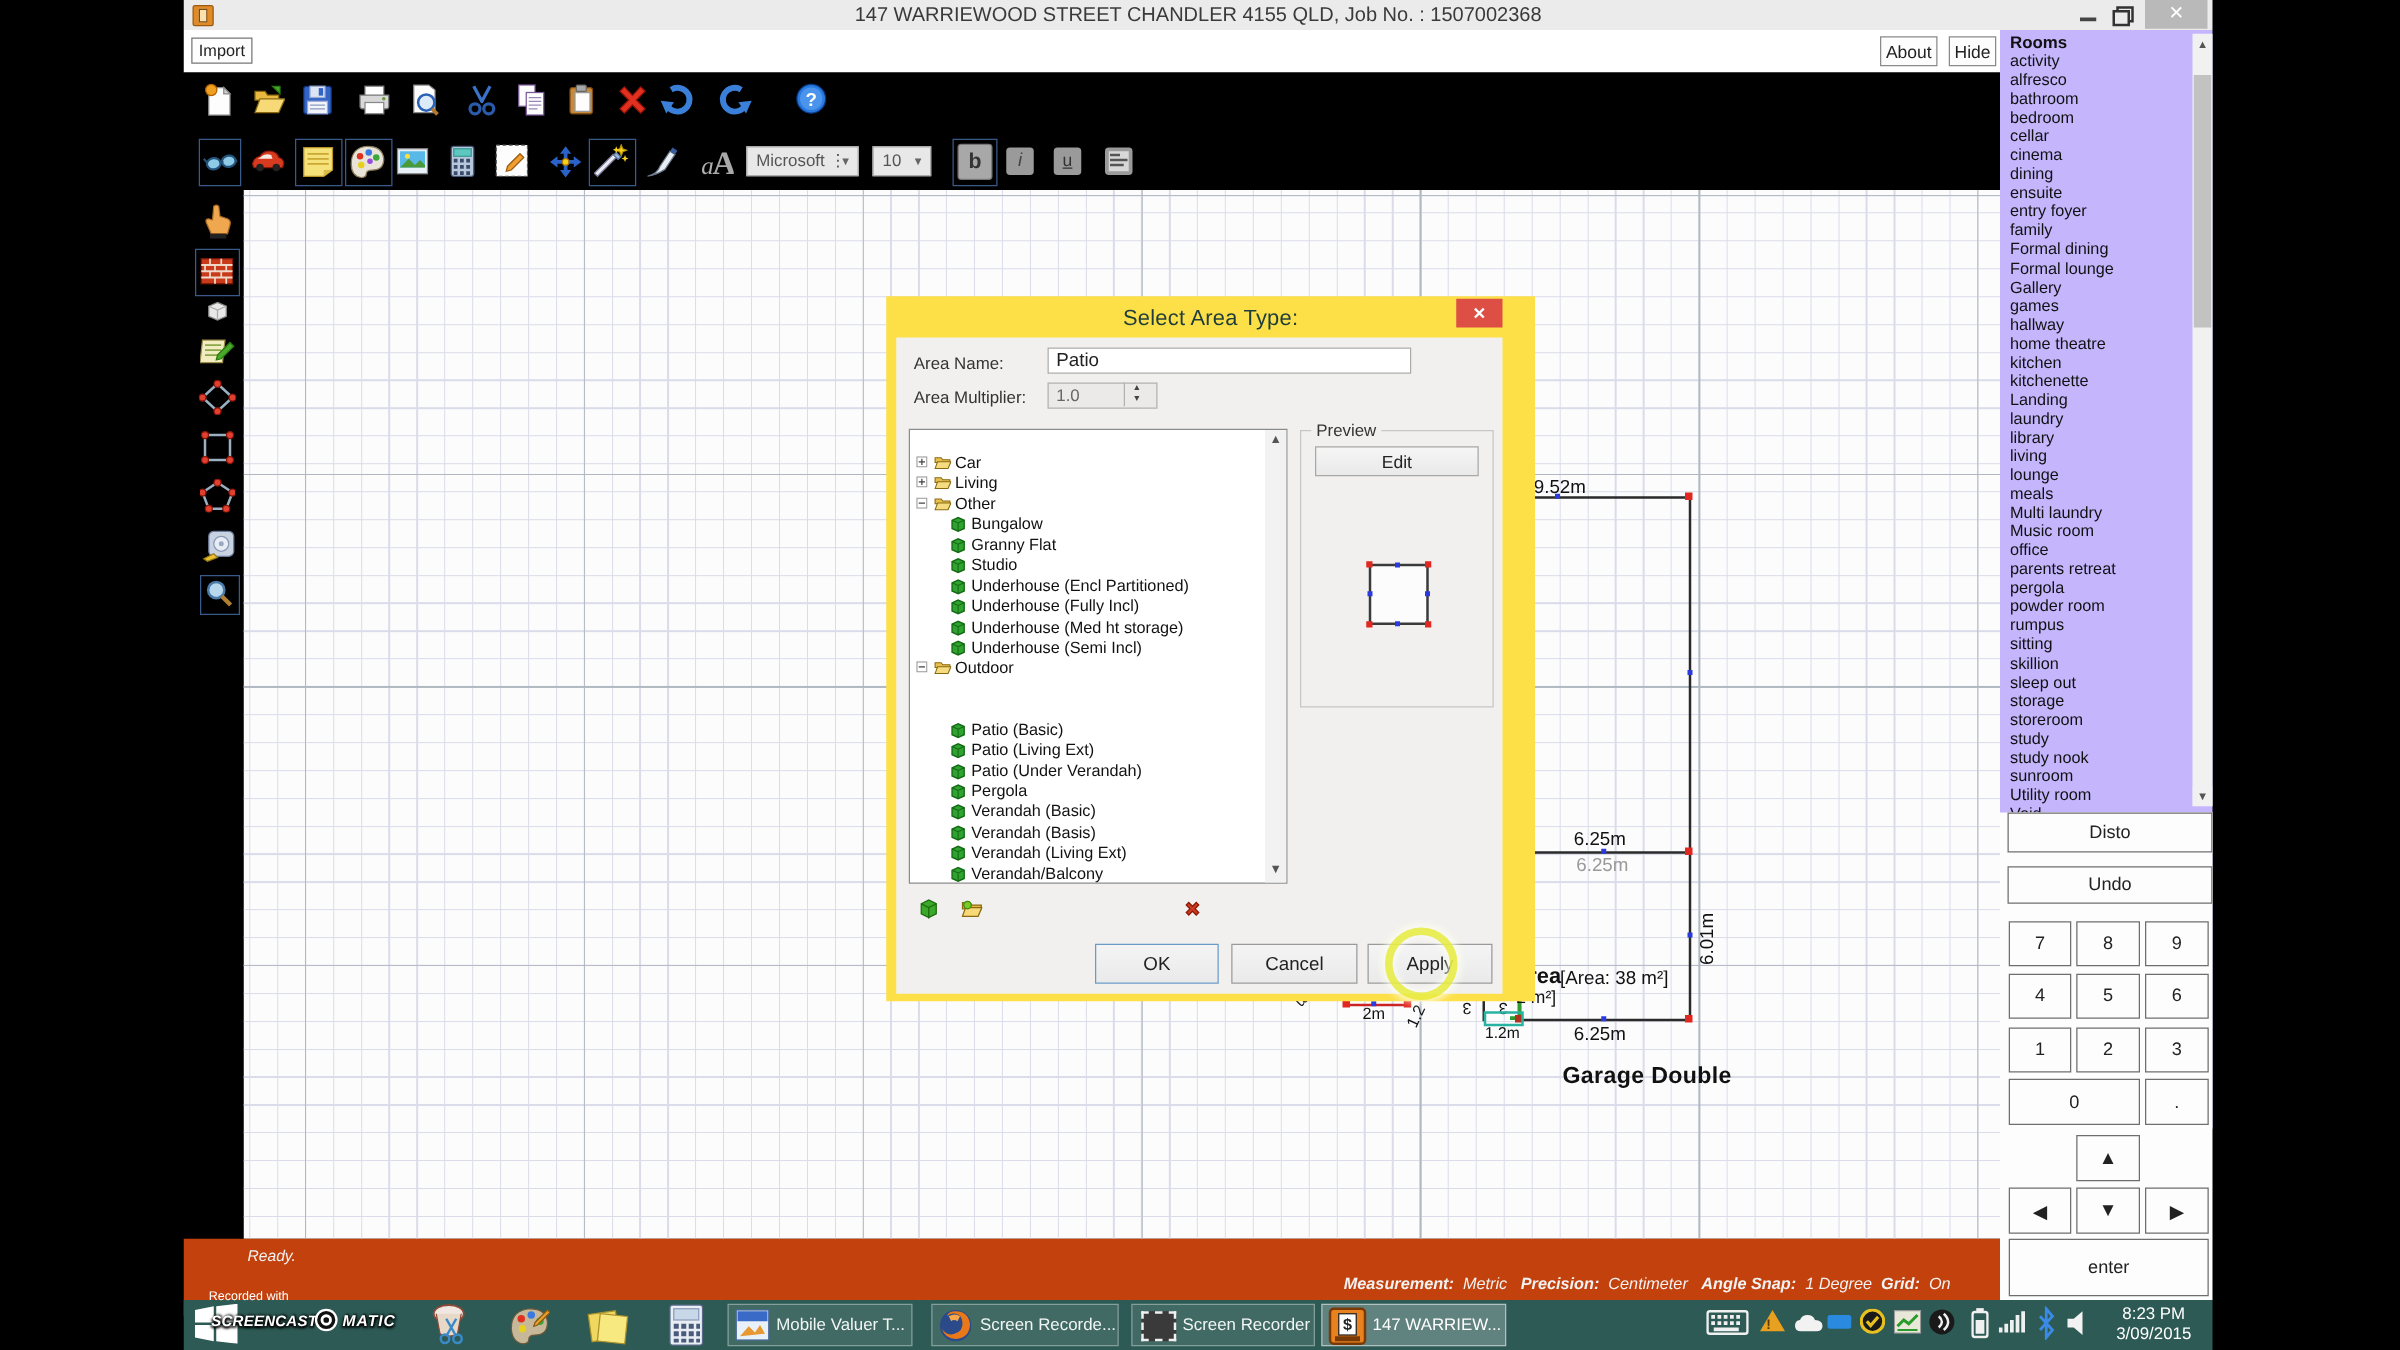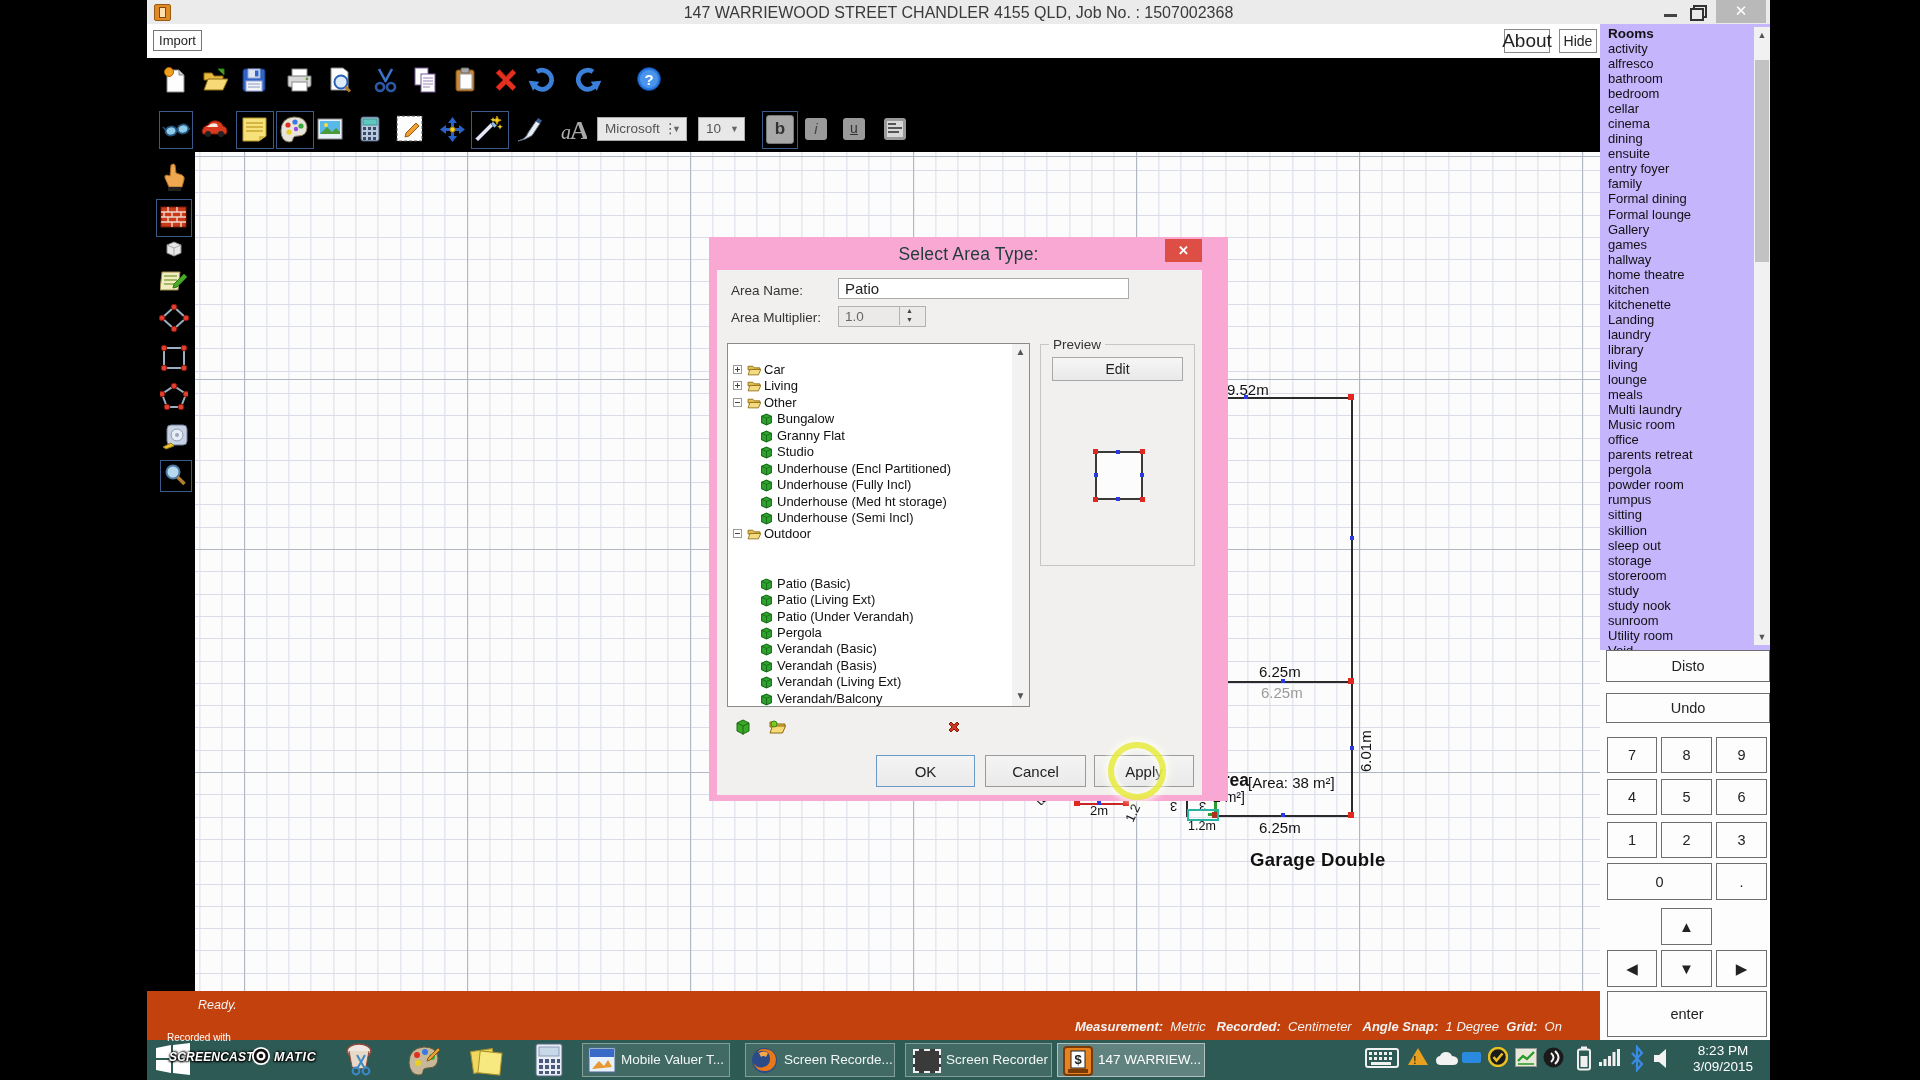--- a/index.html
+++ b/index.html
@@ -19,21 +19,21 @@
   <div class="abs" style="left:0;top:0;width:100%;height:24px;text-align:center;font-size:16px;line-height:25px;color:#3a3a3a;">147 WARRIEWOOD STREET CHANDLER 4155 QLD, Job No. : 1507002368</div>
   <div class="abs" style="left:1517px;top:14px;width:13px;height:3px;background:#444;"></div>
   <div class="abs" style="left:1546px;top:5px;width:10px;height:9px;border:2px solid #333;background:#ebebeb;"></div>
   <div class="abs" style="left:1543px;top:8px;width:10px;height:9px;border:2px solid #333;background:#ebebeb;"></div>
   <div class="abs" style="left:1569px;top:0;width:50px;height:23px;background:#b9b9b9;color:#fff;
        font-size:15px;text-align:center;line-height:22px;">✕</div>
 </div>
 
 <div class="abs" id="menuband" style="left:147px;top:24px;width:1453px;height:34px;background:#fff;">
   <div class="btn" style="left:6px;top:6px;width:49px;height:21px;font-size:13px;border-color:#777;">Import</div>
-  <div class="btn" style="left:1357px;top:5px;width:46px;height:24px;font-size:19px;">About</div>
+  <div class="btn" style="left:1357px;top:5px;width:46px;height:24px;font-size:14px;">About</div>
   <div class="btn" style="left:1412px;top:5px;width:38px;height:24px;font-size:14px;">Hide</div>
 </div>
 
 <div class="abs" id="toolbar" style="left:147px;top:58px;width:1453px;height:94px;background:#000;">
 
   <svg class="abs" style="left:16px;top:9px;" width="24" height="26" viewBox="0 0 24 26">
     <path d="M4 3 h12 l5 5 v17 h-17 z" fill="#fdfdfd" stroke="#888" stroke-width="1"></path>
     <path d="M16 3 l5 5 h-5 z" fill="#d0d0d0" stroke="#888" stroke-width="1"></path>
     <circle cx="6" cy="5" r="4.5" fill="#f0a020" stroke="#b06000"></circle>
   </svg>
@@ -304,21 +304,21 @@
   <div class="abs" style="left:1186px;top:799px;width:2px;height:18px;background:#2a2a2a;"></div>
 
   <div class="abs" style="left:1187px;top:809px;width:28px;height:8px;border:2px solid #28b2a2;"></div>
   <div class="abs" style="left:1217px;top:783px;width:5px;height:5px;border:1.5px solid #cc2020;border-radius:50%;"></div>
   <div class="abs" style="left:1210px;top:790px;width:4px;height:4px;background:#2a3ae0;"></div>
 </div>
 
 <div class="abs" id="statusbar" style="left:147px;top:991px;width:1453px;height:62px;background:#c2410c;color:#f2f2f2;font-style:italic;">
   <div class="abs" style="left:51px;top:7px;font-size:12.5px;">Ready.</div>
   <div class="abs" style="left:928px;top:28px;font-size:13px;white-space:nowrap;">
-    <b>Measurement:</b>&nbsp; Metric &nbsp;&nbsp;<b>Recorded:</b>&nbsp; Centimeter &nbsp;&nbsp;<b>Angle Snap:</b>&nbsp; 1 Degree &nbsp;<b>Grid:</b>&nbsp; On
+    <b>Measurement:</b>&nbsp; Metric &nbsp;&nbsp;<b>Precision:</b>&nbsp; Centimeter &nbsp;&nbsp;<b>Angle Snap:</b>&nbsp; 1 Degree &nbsp;<b>Grid:</b>&nbsp; On
   </div>
 </div>
 
 <div class="abs" id="rightpanel" style="left:1600px;top:24px;width:170px;height:879px;background:#c4b5fd;">
   <div class="abs" style="left:8px;top:2px;width:146px;font-size:13.5px;color:#111;">
     <div style="font-weight:bold;height:15px;">Rooms</div>
     <div style="line-height:15.05px;font-size:13px;" id="roomlist">
       <div>activity</div>
       <div>alfresco</div>
       <div>bathroom</div>
@@ -382,21 +382,21 @@
   <div class="btn" style="left:116px;top:798px;width:51px;height:36px;font-size:14.5px;border-color:#6e6e6e;">3</div>
   <div class="btn" style="left:7px;top:839px;width:105px;height:37px;font-size:14.5px;border-color:#6e6e6e;">0</div>
   <div class="btn" style="left:116px;top:839px;width:51px;height:37px;font-size:14.5px;border-color:#6e6e6e;">.</div>
   <div class="btn" style="left:61px;top:884px;width:51px;height:37px;font-size:15px;border-color:#6e6e6e;">▲</div>
   <div class="btn" style="left:7px;top:926px;width:50px;height:37px;font-size:15px;border-color:#6e6e6e;">◀</div>
   <div class="btn" style="left:61px;top:926px;width:51px;height:37px;font-size:15px;border-color:#6e6e6e;">▼</div>
   <div class="btn" style="left:116px;top:926px;width:51px;height:37px;font-size:15px;border-color:#6e6e6e;">▶</div>
   <div class="btn" style="left:7px;top:967px;width:160px;height:46px;font-size:14.5px;border-color:#6e6e6e;">enter</div>
 </div>
 
-<div class="abs" id="dialog" style="left:709px;top:237px;width:519px;height:564px;background:#f9a8d4;">
+<div class="abs" id="dialog" style="left:709px;top:237px;width:519px;height:564px;background:#fde047;">
   <div class="abs" style="left:0;top:0;width:100%;height:33px;text-align:center;font-size:17.5px;
        color:#1e3c3a;line-height:34px;letter-spacing:0.2px;">Select Area Type:</div>
   <div class="abs" style="left:456px;top:2px;width:37px;height:23px;background:#dd4e44;color:#fff;
        text-align:center;font-size:13px;line-height:23px;font-weight:bold;">✕</div>
   <div class="abs" style="left:8px;top:33px;width:485px;height:525px;background:#f1f0ee;"></div>
 
     <div class="abs" style="left:22px;top:46px;font-size:13.5px;color:#333;">Area Name:</div>
     <div class="abs" style="left:129px;top:41px;width:283px;height:19px;background:#fff;border:1px solid #aaa;
          font-size:15px;color:#222;line-height:19px;padding-left:6px;">Patio</div>
     <div class="abs" style="left:22px;top:73px;font-size:13.5px;color:#333;text-align:center;">Area Multiplier:</div>

